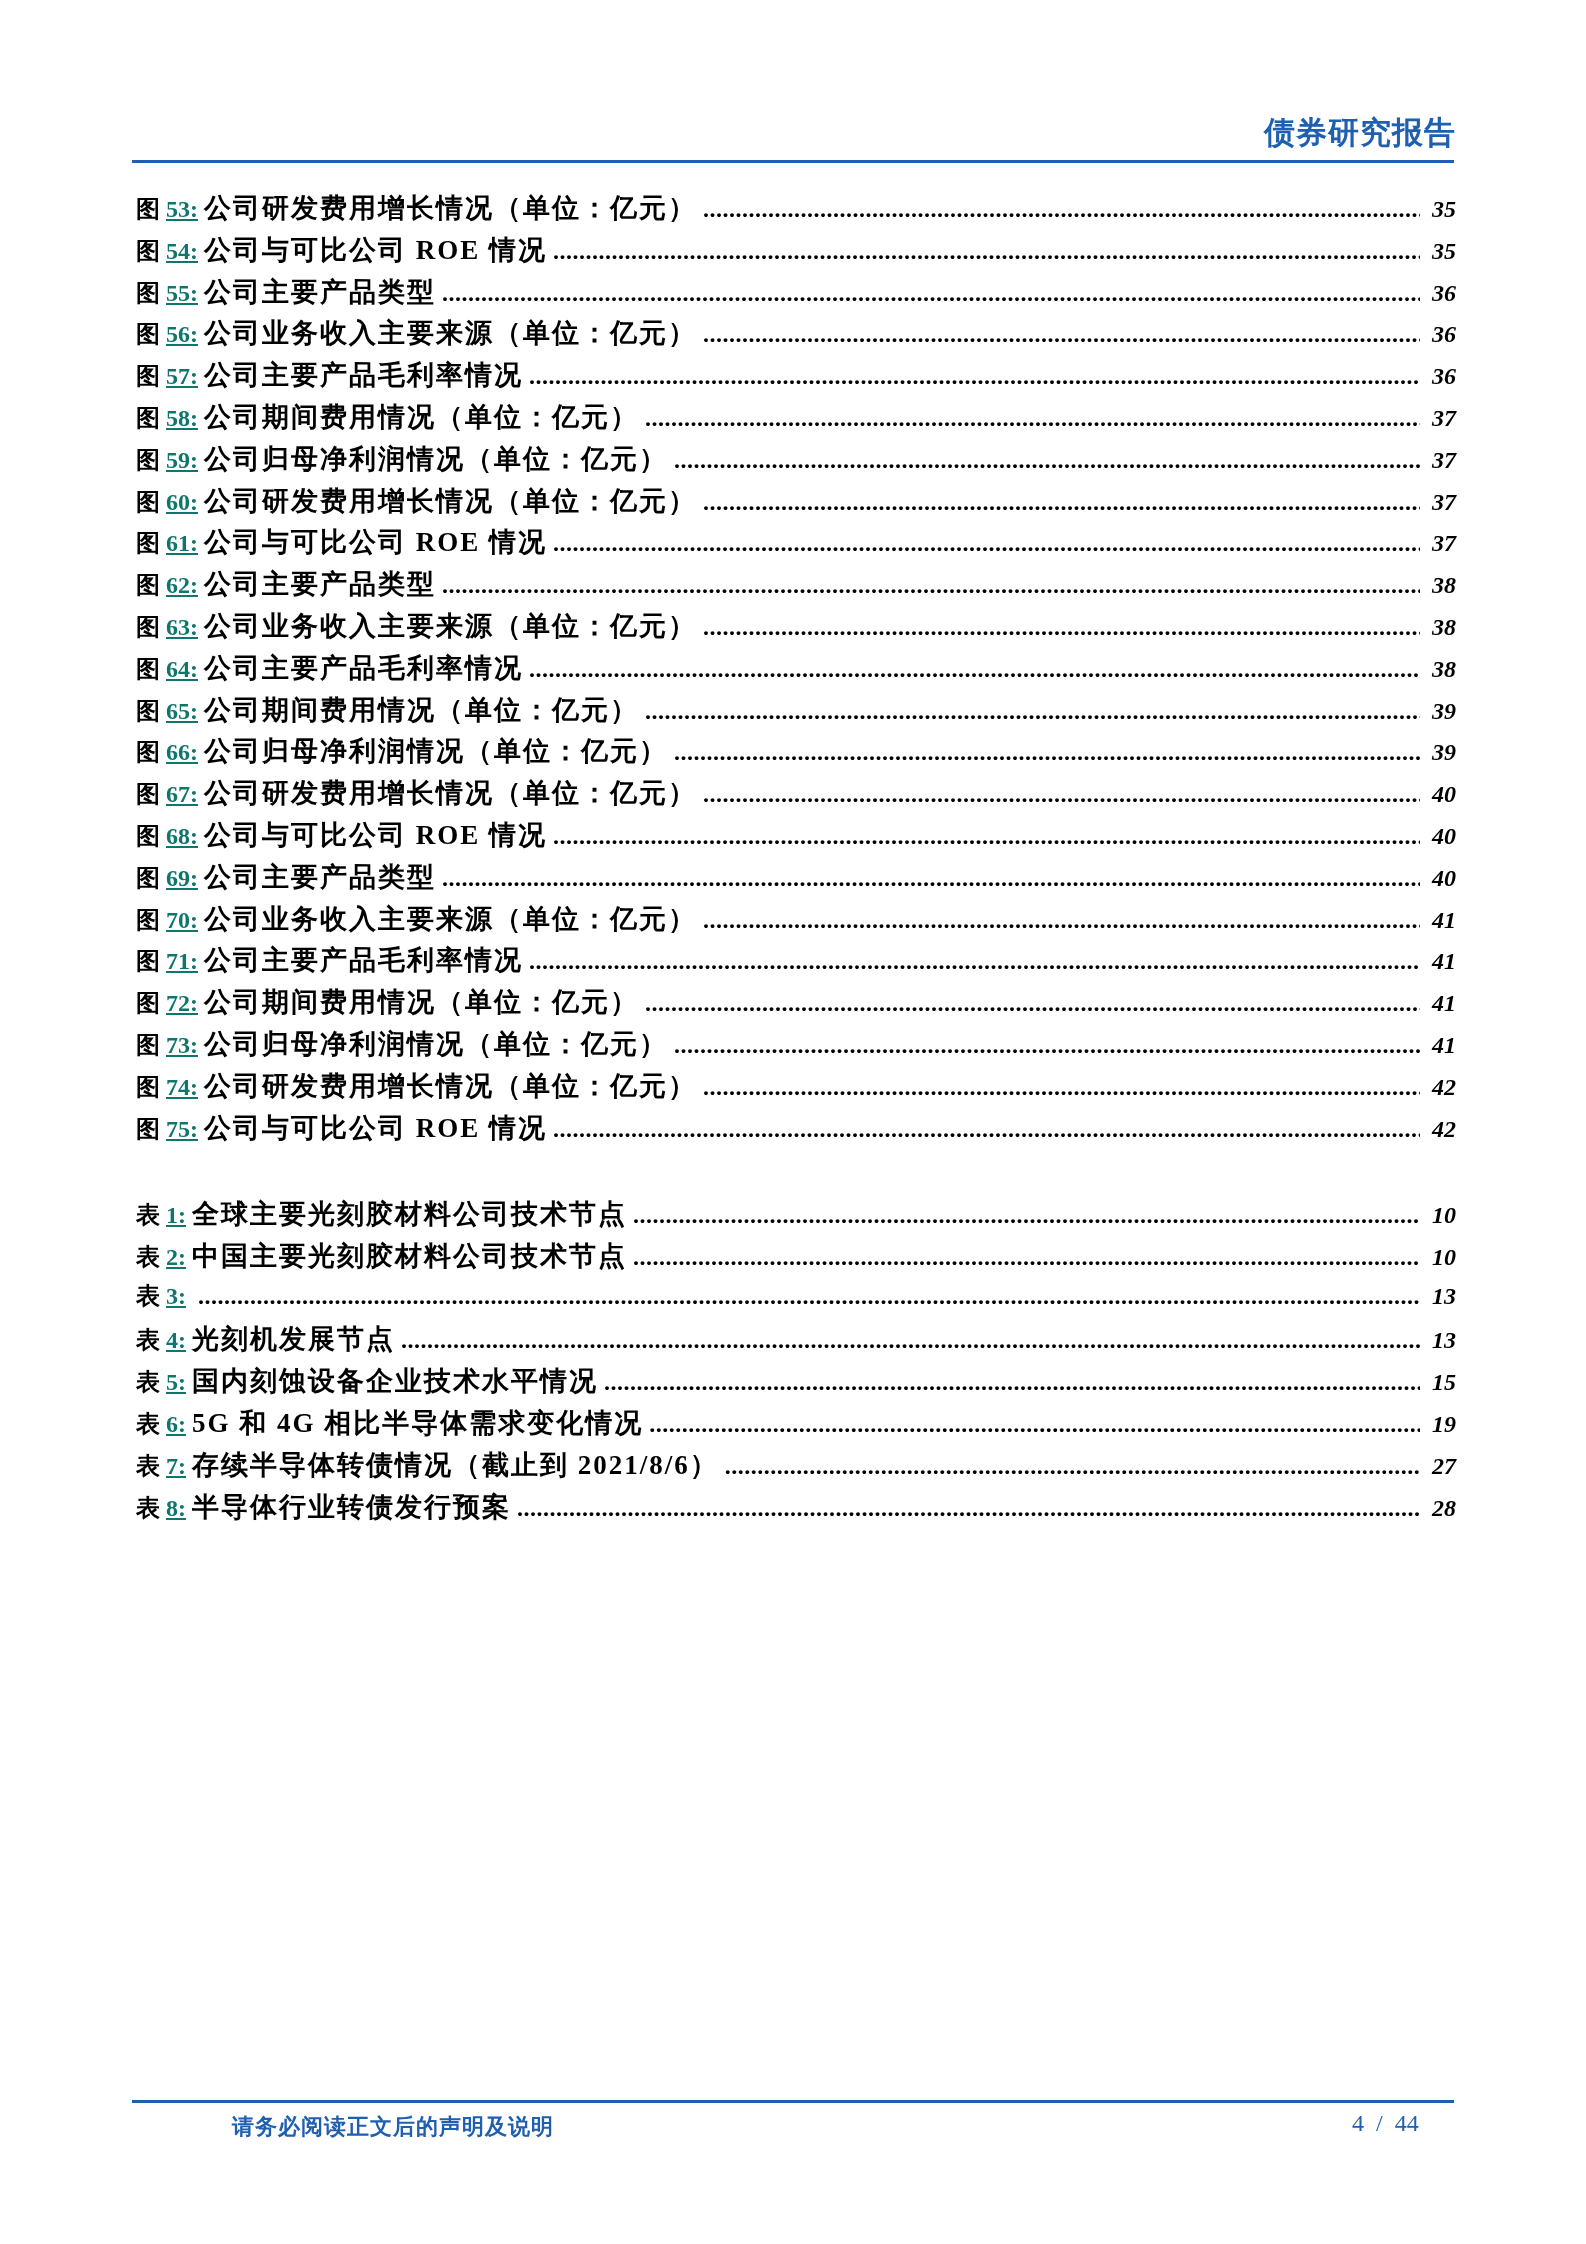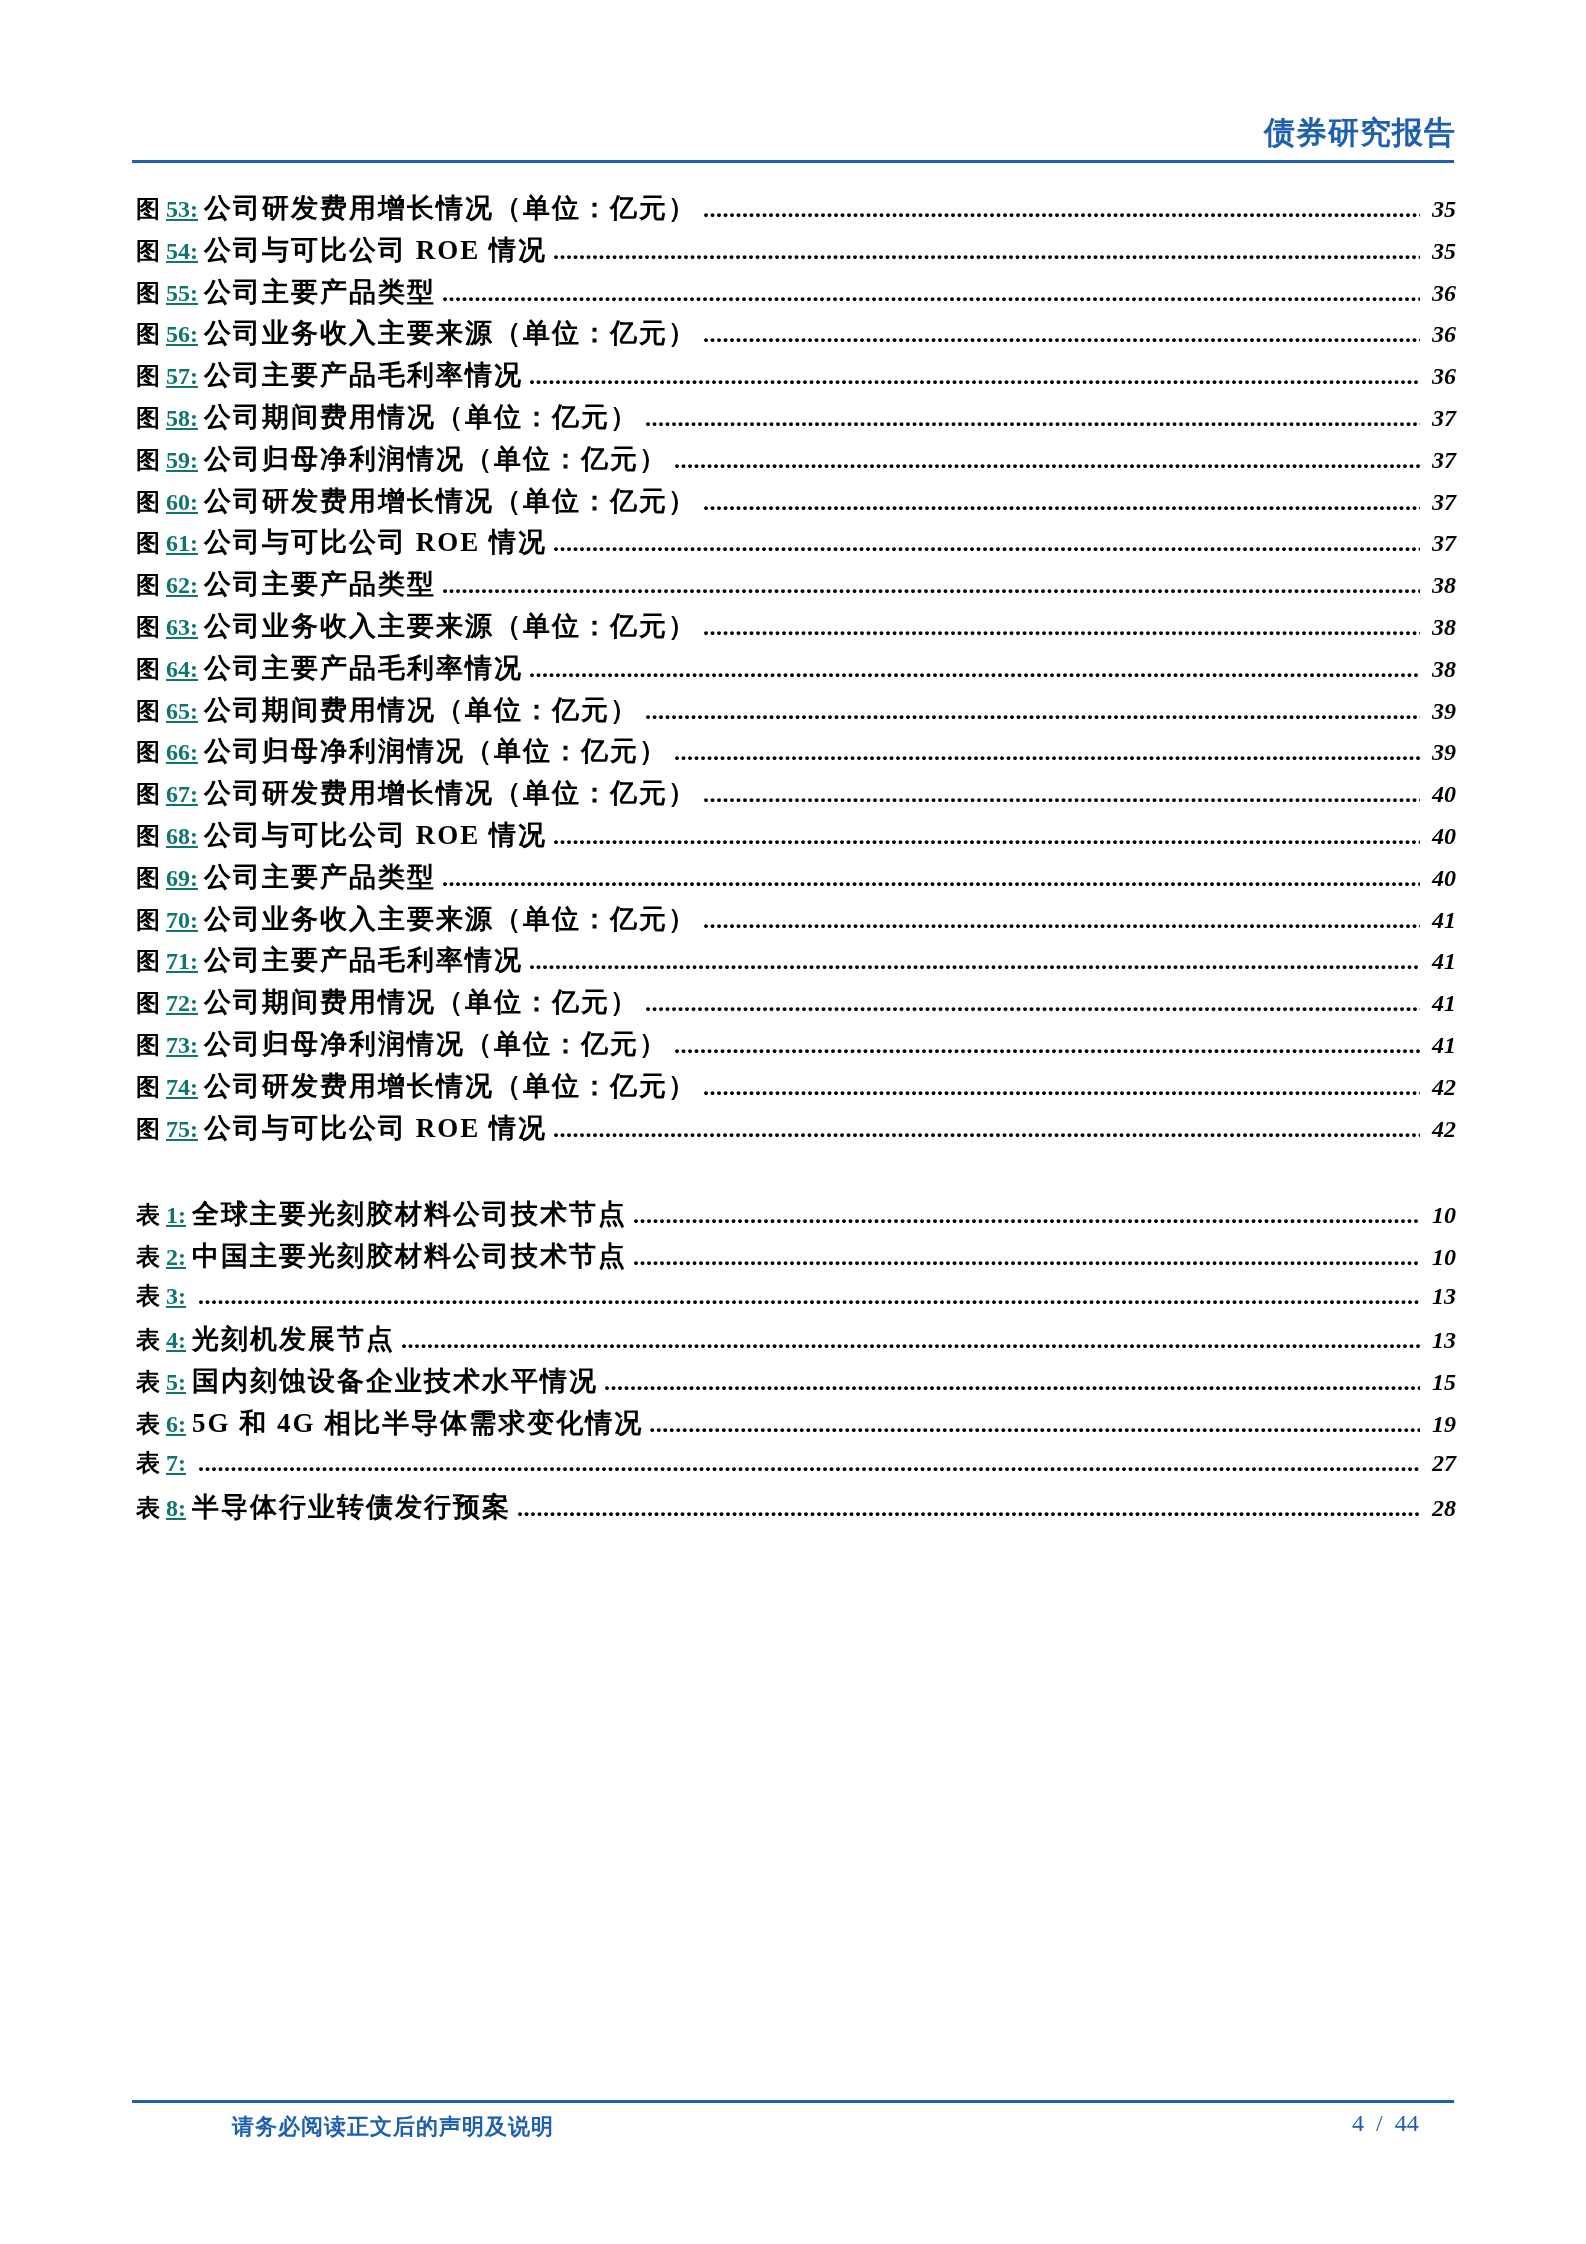--- a/index.html
+++ b/index.html
@@ -291,20 +291,21 @@
       <span class="prefix"> </span>
       <span class="title">5G 和 4G 相比半导体需求变化情况</span>
       <span class="leader"></span>
       <span class="page">19</span>
     </div>
     <div class="row">
       <span class="prefix">表</span>
       <span class="prefix"> </span>
       <span class="prefix num">7:</span>
       <span class="prefix"> </span>
+      <span class="title">存续半导体转债情况（截止到 2021/8/6）</span>
       <span class="leader"></span>
       <span class="page">27</span>
     </div>
     <div class="row">
       <span class="prefix">表</span>
       <span class="prefix"> </span>
       <span class="prefix num">8:</span>
       <span class="prefix"> </span>
       <span class="title">半导体行业转债发行预案</span>
       <span class="leader"></span>

